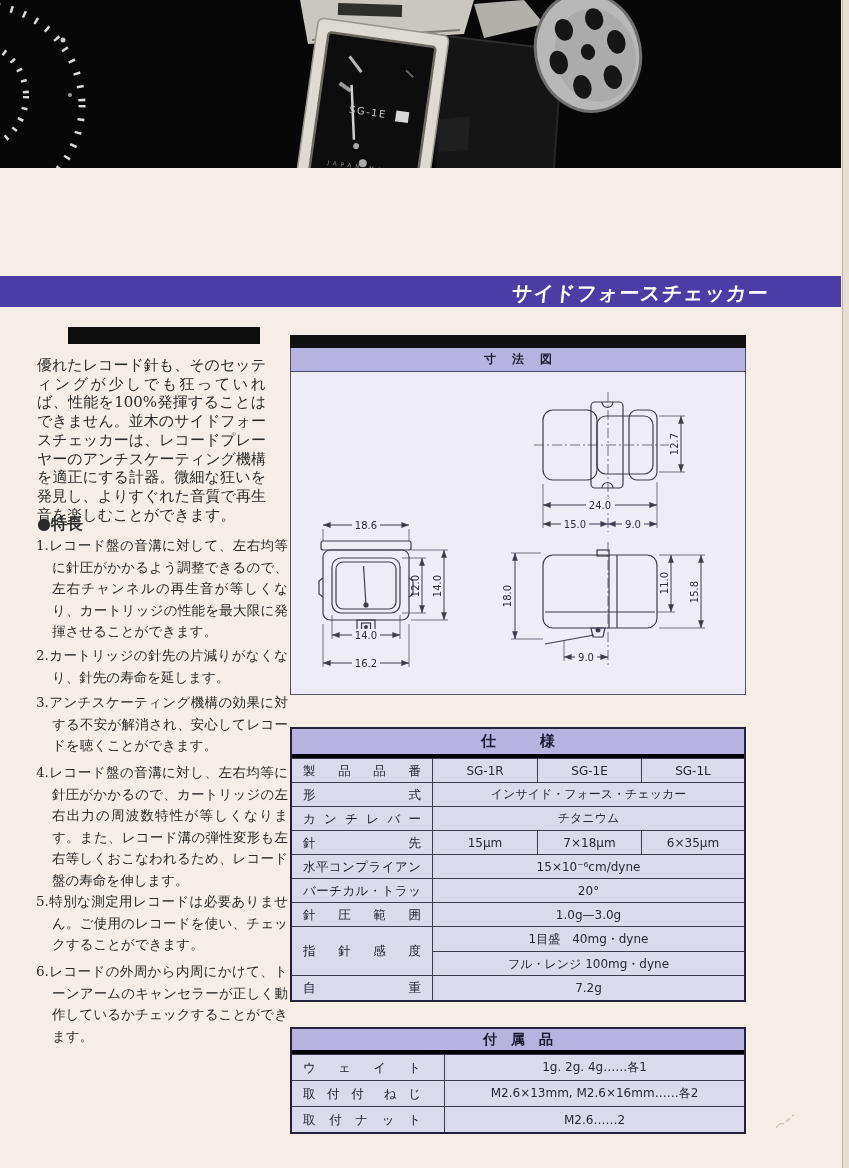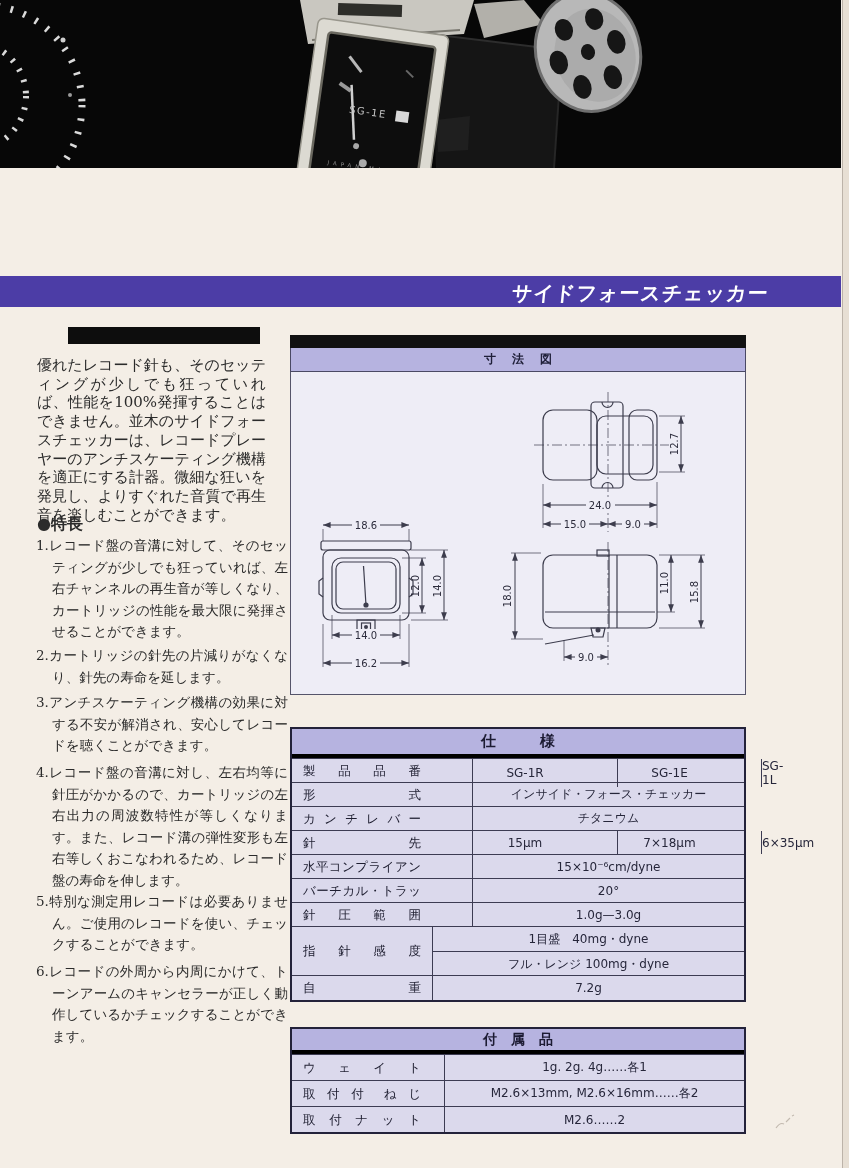--- a/index.html
+++ b/index.html
@@ -42,21 +42,21 @@
   .thead.acc{height:21px;line-height:21px;font-size:14px;}
   .thead.acc b{letter-spacing:14px;margin-right:-14px;}
   .trow{display:grid;border-top:1px solid #3c3b52;}
   .trow:first-of-type{border-top:none;}
   .cols4{grid-template-columns:140px 105px 104px 1fr;}
   .cols2{grid-template-columns:140px 1fr;}
   .lcell{padding:0 11px;font-size:12.5px;color:#1e1e30;text-align:justify;text-align-last:justify;
          font-family:"DejaVu Serif",serif;overflow:hidden;}
   .vcell{border-left:1px solid #3c3b52;display:flex;align-items:center;justify-content:center;
          font-size:12px;color:#26263a;}
-  .h23{height:23px;gap:40px;}.h23 .lcell{line-height:23px;}
+  .h23{height:23px;}.h23 .lcell{line-height:23px;}
   .h24{height:24px;}.h24 .lcell{line-height:24px;}
   .h25{height:25px;gap:12px;}.h25 .lcell{line-height:25px;}
   .h48{height:48px;}.h48 .lcell{line-height:48px;}
   .vstack{display:flex;flex-direction:column;border-left:1px solid #3c3b52;}
   .vstack .sub{height:24px;display:flex;align-items:center;justify-content:center;
          font-size:12px;color:#26263a;}
   .vstack .sub+.sub{border-top:1px solid #3c3b52;}
   
   .page-edge{right:0;top:0;width:6px;height:1168px;background:#e7dfd4;
          border-left:1px solid rgba(90,80,70,.3);}
@@ -122,21 +122,21 @@
   </div>
 
   <div class="abs banner">
     <span>サイドフォースチェッカー</span>
   </div>
 
   <div class="abs blackbar"></div>
   <div class="abs intro">優れたレコード針も、そのセッティングが少しでも狂っていれば、性能を100%発揮することはできません。並木のサイドフォースチェッカーは、レコードプレーヤーのアンチスケーティング機構を適正にする計器。微細な狂いを発見し、よりすぐれた音質で再生音を楽しむことができます。</div>
 
   <div class="abs feat-head">●特長</div>
-  <div class="abs feat" style="top:535px"><span>1.</span><span>レコード盤の音溝に対して、そのセッティングが少しでも狂っていれば、左右チャンネルの再生音が等しくなり、カートリッジの性能を最大限に発揮させることができます。</span></div>
+  <div class="abs feat" style="top:535px"><span>1.</span><span>レコード盤の音溝に対して、左右均等に針圧がかかるよう調整できるので、左右チャンネルの再生音が等しくなり、カートリッジの性能を最大限に発揮させることができます。</span></div>
   <div class="abs feat" style="top:645px"><span>2.</span><span>カートリッジの針先の片減りがなくなり、針先の寿命を延します。</span></div>
   <div class="abs feat" style="top:692px"><span>3.</span><span>アンチスケーティング機構の効果に対する不安が解消され、安心してレコードを聴くことができます。</span></div>
   <div class="abs feat" style="top:762px"><span>4.</span><span>レコード盤の音溝に対し、左右均等に針圧がかかるので、カートリッジの左右出力の周波数特性が等しくなります。また、レコード溝の弾性変形も左右等しくおこなわれるため、レコード盤の寿命を伸します。</span></div>
   <div class="abs feat" style="top:891px"><span>5.</span><span>特別な測定用レコードは必要ありません。ご使用のレコードを使い、チェックすることができます。</span></div>
   <div class="abs feat" style="top:961px"><span>6.</span><span>レコードの外周から内周にかけて、トーンアームのキャンセラーが正しく動作しているかチェックすることができます。</span></div>
 
   <div class="abs dimbox">
     <div class="dim-black"></div>
     <div class="dim-head"><b>寸法図</b></div>
     <div class="dim-canvas">

